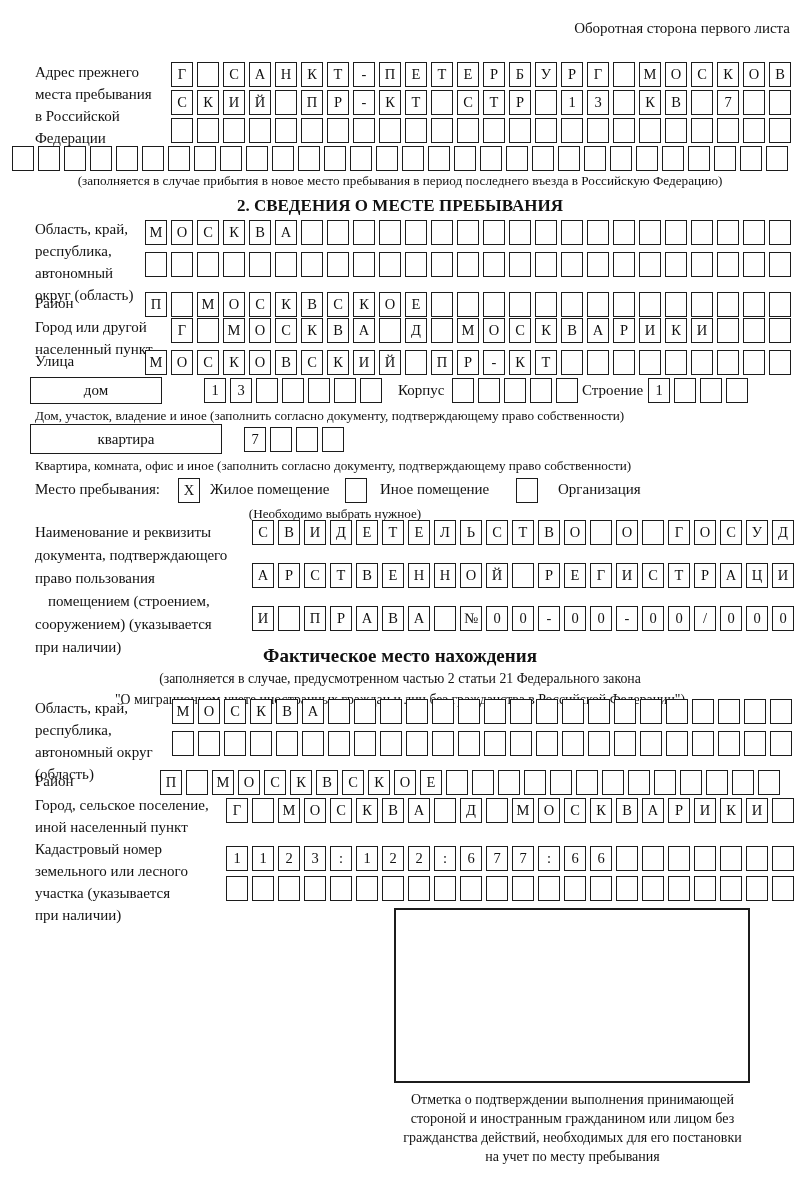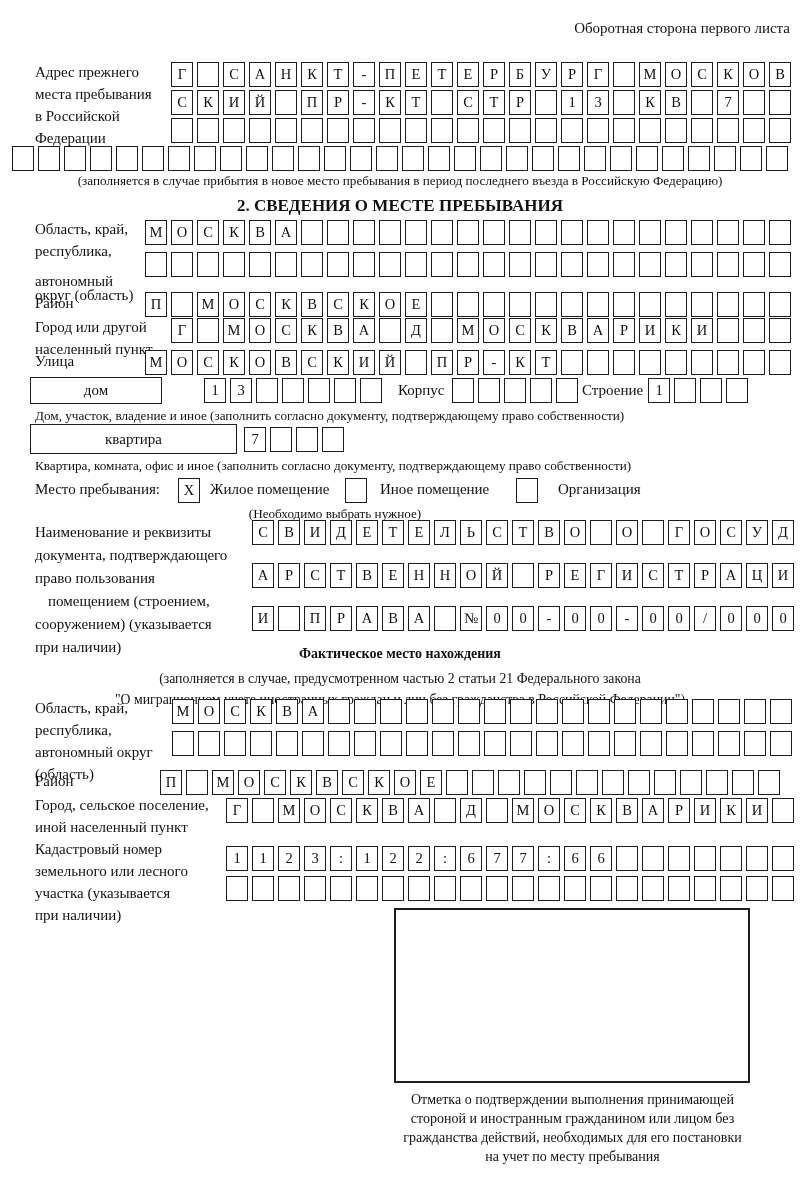--- a/index.html
+++ b/index.html
@@ -151,21 +151,21 @@
       <span class="cell"></span>
       <span class="cell"></span>
     </div>
 
   <div class="cap center" style="top:174px;">(заполняется в случае прибытия в новое место пребывания в период последнего въезда в Российскую Федерацию)</div>
 
   <div class="lbl bold center" style="top:197px;font-size:17px;">2. СВЕДЕНИЯ О МЕСТЕ ПРЕБЫВАНИЯ</div>
 
   <div class="lbl" style="left:35px;top:221px;">Область, край,</div>
   <div class="lbl" style="left:35px;top:243px;">республика,</div>
-  <div class="lbl" style="left:35px;top:265px;margin-top:8px;">автономный</div>
+  <div class="lbl" style="left:35px;top:265px;">автономный</div>
   <div class="lbl" style="left:35px;top:287px;">округ (область)</div>
   <div class="cellrow" style="left:145px;top:220px;">
       <span class="cell">М</span>
       <span class="cell">О</span>
       <span class="cell">С</span>
       <span class="cell">К</span>
       <span class="cell">В</span>
       <span class="cell">А</span>
       <span class="cell"></span>
       <span class="cell"></span>
@@ -324,21 +324,21 @@
     </div>
   <div class="lbl" style="left:582px;top:382px;">Строение</div>
   <div class="cellrow" style="left:648px;top:378px;">
       <span class="cell">1</span>
       <span class="cell"></span>
       <span class="cell"></span>
       <span class="cell"></span>
     </div>
   <div class="cap" style="left:35px;top:409px;">Дом, участок, владение и иное (заполнить согласно документу, подтверждающему право собственности)</div>
 
-  <div class="bigbox" style="left:30px;top:424px;width:207px;height:30px;font-family:Liberation Serif, serif;">
+  <div class="bigbox" style="left:30px;top:424px;width:192px;height:30px;font-family:Liberation Serif, serif;">
     <span>квартира</span>
   </div>
   <div class="cellrow" style="left:244px;top:427px;">
       <span class="cell">7</span>
       <span class="cell"></span>
       <span class="cell"></span>
       <span class="cell"></span>
     </div>
   <div class="cap" style="left:35px;top:459px;">Квартира, комната, офис и иное (заполнить согласно документу, подтверждающему право собственности)</div>
 
@@ -420,21 +420,21 @@
       <span class="cell">0</span>
       <span class="cell">-</span>
       <span class="cell">0</span>
       <span class="cell">0</span>
       <span class="cell">/</span>
       <span class="cell">0</span>
       <span class="cell">0</span>
       <span class="cell">0</span>
     </div>
 
-  <div class="lbl bold center" style="top:646px;font-size:14px;">Фактическое место нахождения</div>
+  <div class="lbl bold center" style="top:646px;font-size:19px;">Фактическое место нахождения</div>
   <div class="cap center" style="top:671px;font-size:13.8px;">(заполняется в случае, предусмотренном частью 2 статьи 21 Федерального закона</div>
   <div class="cap center" style="top:692px;font-size:13.8px;">"О миграционном учете иностранных граждан и лиц без гражданства в Российской Федерации")</div>
 
   <div class="lbl" style="left:35px;top:700px;">Область, край,</div>
   <div class="lbl" style="left:35px;top:722px;">республика,</div>
   <div class="lbl" style="left:35px;top:744px;">автономный округ</div>
   <div class="lbl" style="left:35px;top:766px;">(область)</div>
   <div class="cellrow" style="left:172px;top:699px;">
       <span class="cell">М</span>
       <span class="cell">О</span>

